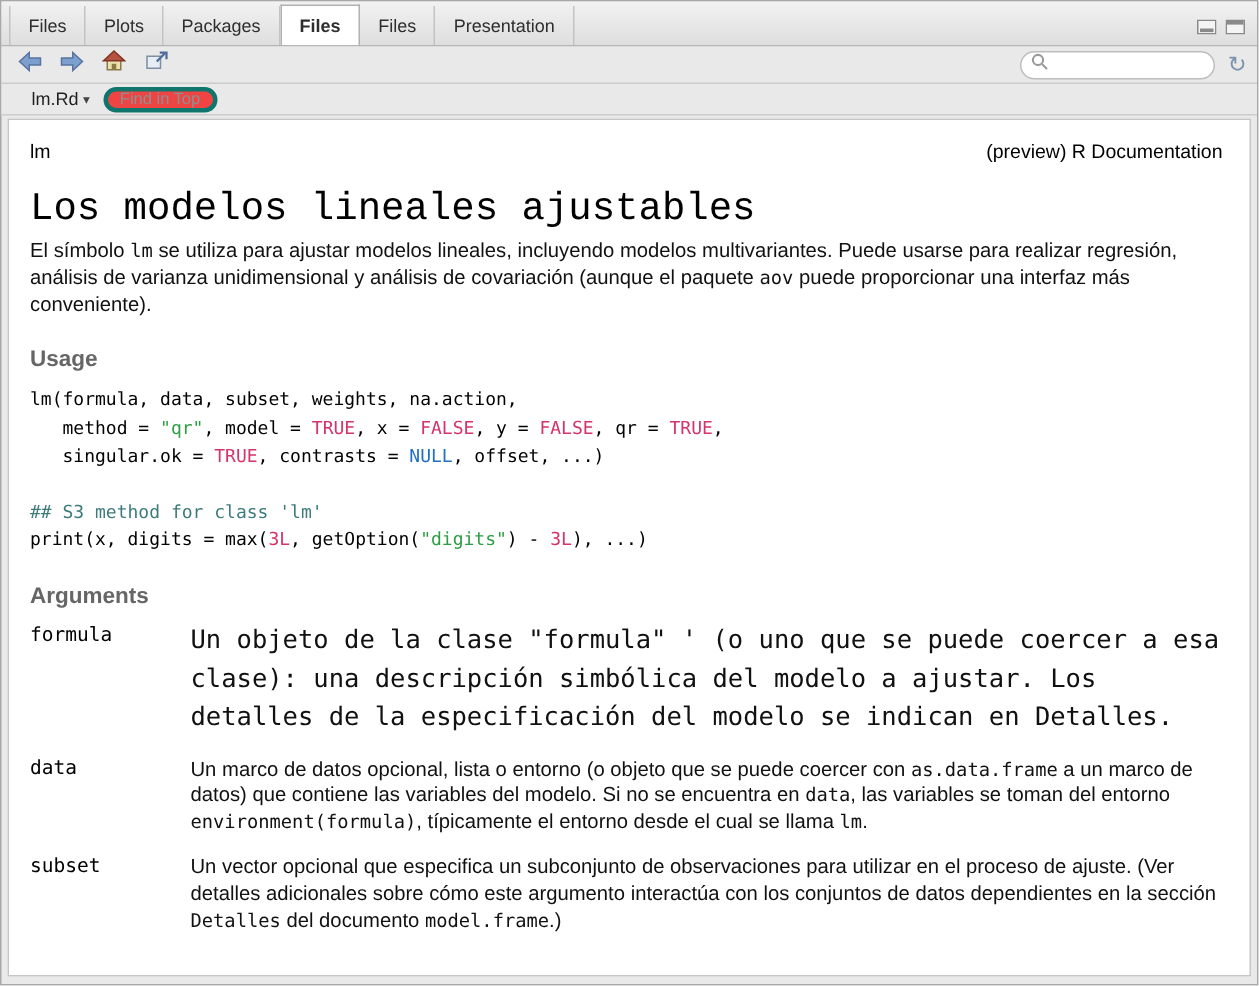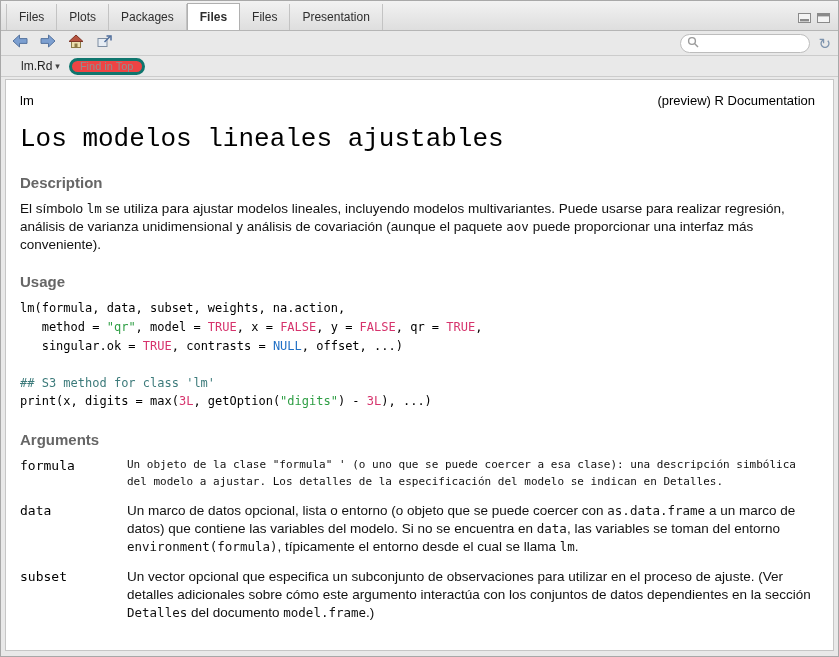--- a/index.html
+++ b/index.html
@@ -38,21 +38,21 @@
   h3.sec { font-size:15px; font-weight:bold; color:#666; margin:20px 0 9px 0; }
   p.body-text { font-size:13.5px; line-height:1.32; color:#111; margin:0 0 2px 0; }
   .icode { font-family:"DejaVu Sans Mono", monospace; font-size:12.5px; }
   pre.usage { font-family:"DejaVu Sans Mono", monospace; font-size:12px; line-height:1.55; color:#000; margin:2px 0 0 0; }
   .code-line { white-space:pre; }
 
   .args { margin-top:4px; }
   .arg-row { display:flex; margin-bottom:12px; }
   .arg-term { flex:none; width:107px; font-family:"DejaVu Sans Mono", monospace; font-size:13px; color:#000; padding-top:1px; }
   .arg-desc { flex:1; font-size:13.5px; line-height:1.33; color:#111; }
-  .arg-desc.mono { font-family:"DejaVu Sans Mono", monospace; font-size:11px; line-height:1.5; }
+  .arg-desc.mono { font-family:"DejaVu Sans Mono", monospace; font-size:17px; line-height:1.5; }
 </style>
 </head>
 <body>
 
 <div class="app">
 
   <div class="tabbar">
     <div class="tab">
         <span>Files</span>
       </div>
@@ -145,21 +145,20 @@
   <div class="content-wrap">
     <div class="content">
 
       <div class="doc-header">
         <span>lm</span>
         <span>(preview) R Documentation</span>
       </div>
 
       <h1 class="doc-title">Los modelos lineales ajustables</h1>
 
-      <h3 class="sec">Description</h3>
       <p class="body-text"><span>El símbolo </span><span class="icode">lm</span><span> se utiliza para ajustar modelos lineales, incluyendo modelos multivariantes. Puede usarse para realizar regresión, análisis de varianza unidimensional y análisis de covariación (aunque el paquete </span><span class="icode">aov</span><span> puede proporcionar una interfaz más conveniente).</span></p>
 
       <h3 class="sec">Usage</h3>
       <pre class="usage"><div class="code-line"><span>lm(formula, data, subset, weights, na.action,</span></div><div class="code-line"><span>   method = </span><span class="tok-str" style="color: rgb(46, 158, 68);">"qr"</span><span>, model = </span><span class="tok-const" style="color: rgb(214, 51, 108);">TRUE</span><span>, x = </span><span class="tok-const" style="color: rgb(214, 51, 108);">FALSE</span><span>, y = </span><span class="tok-const" style="color: rgb(214, 51, 108);">FALSE</span><span>, qr = </span><span class="tok-const" style="color: rgb(214, 51, 108);">TRUE</span><span>,</span></div><div class="code-line"><span>   singular.ok = </span><span class="tok-const" style="color: rgb(214, 51, 108);">TRUE</span><span>, contrasts = </span><span class="tok-null" style="color: rgb(31, 111, 197);">NULL</span><span>, offset, ...)</span></div><div class="code-line">&nbsp;</div><div class="code-line"><span class="tok-comment" style="color: rgb(61, 123, 123);">## S3 method for class 'lm'</span></div><div class="code-line"><span>print(x, digits = max(</span><span class="tok-num" style="color: rgb(214, 51, 108);">3L</span><span>, getOption(</span><span class="tok-str" style="color: rgb(46, 158, 68);">"digits"</span><span>) - </span><span class="tok-num" style="color: rgb(214, 51, 108);">3L</span><span>), ...)</span></div></pre>
 
       <h3 class="sec">Arguments</h3>
       <div class="args">
         <div class="arg-row">
           <span class="arg-term">formula</span>
           <div class="arg-desc mono"><span>Un objeto de la clase "formula" ' (o uno que se puede coercer a esa clase): una descripción simbólica del modelo a ajustar. Los detalles de la especificación del modelo se indican en Detalles.</span></div>

